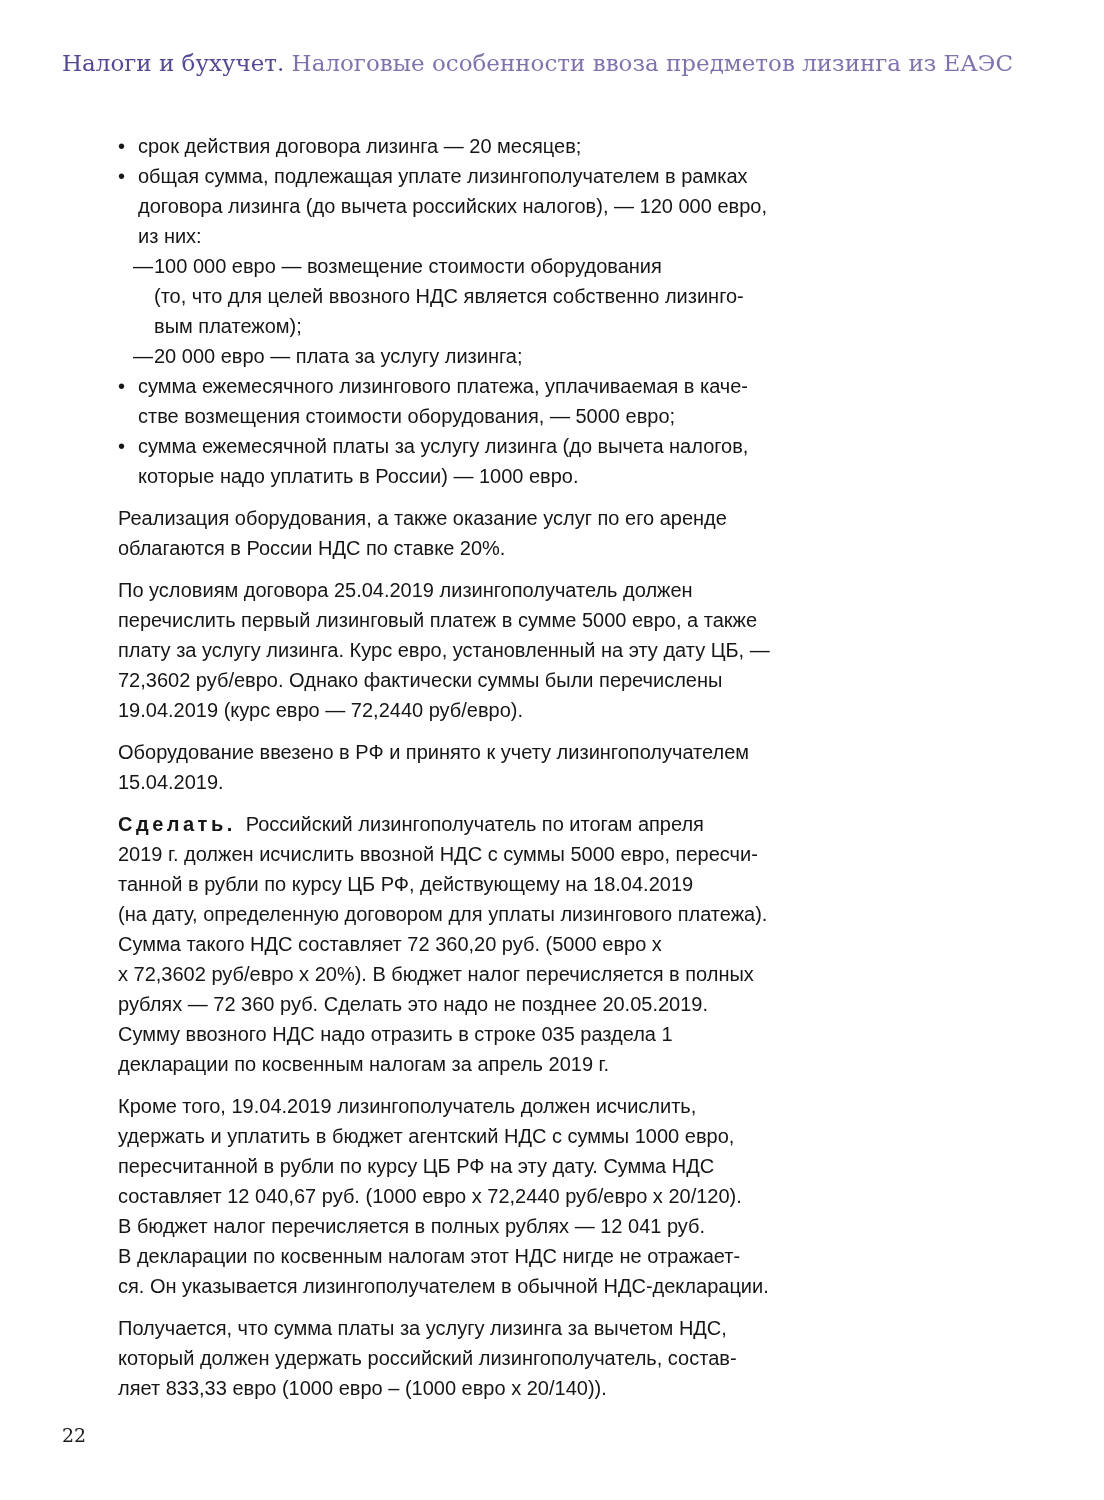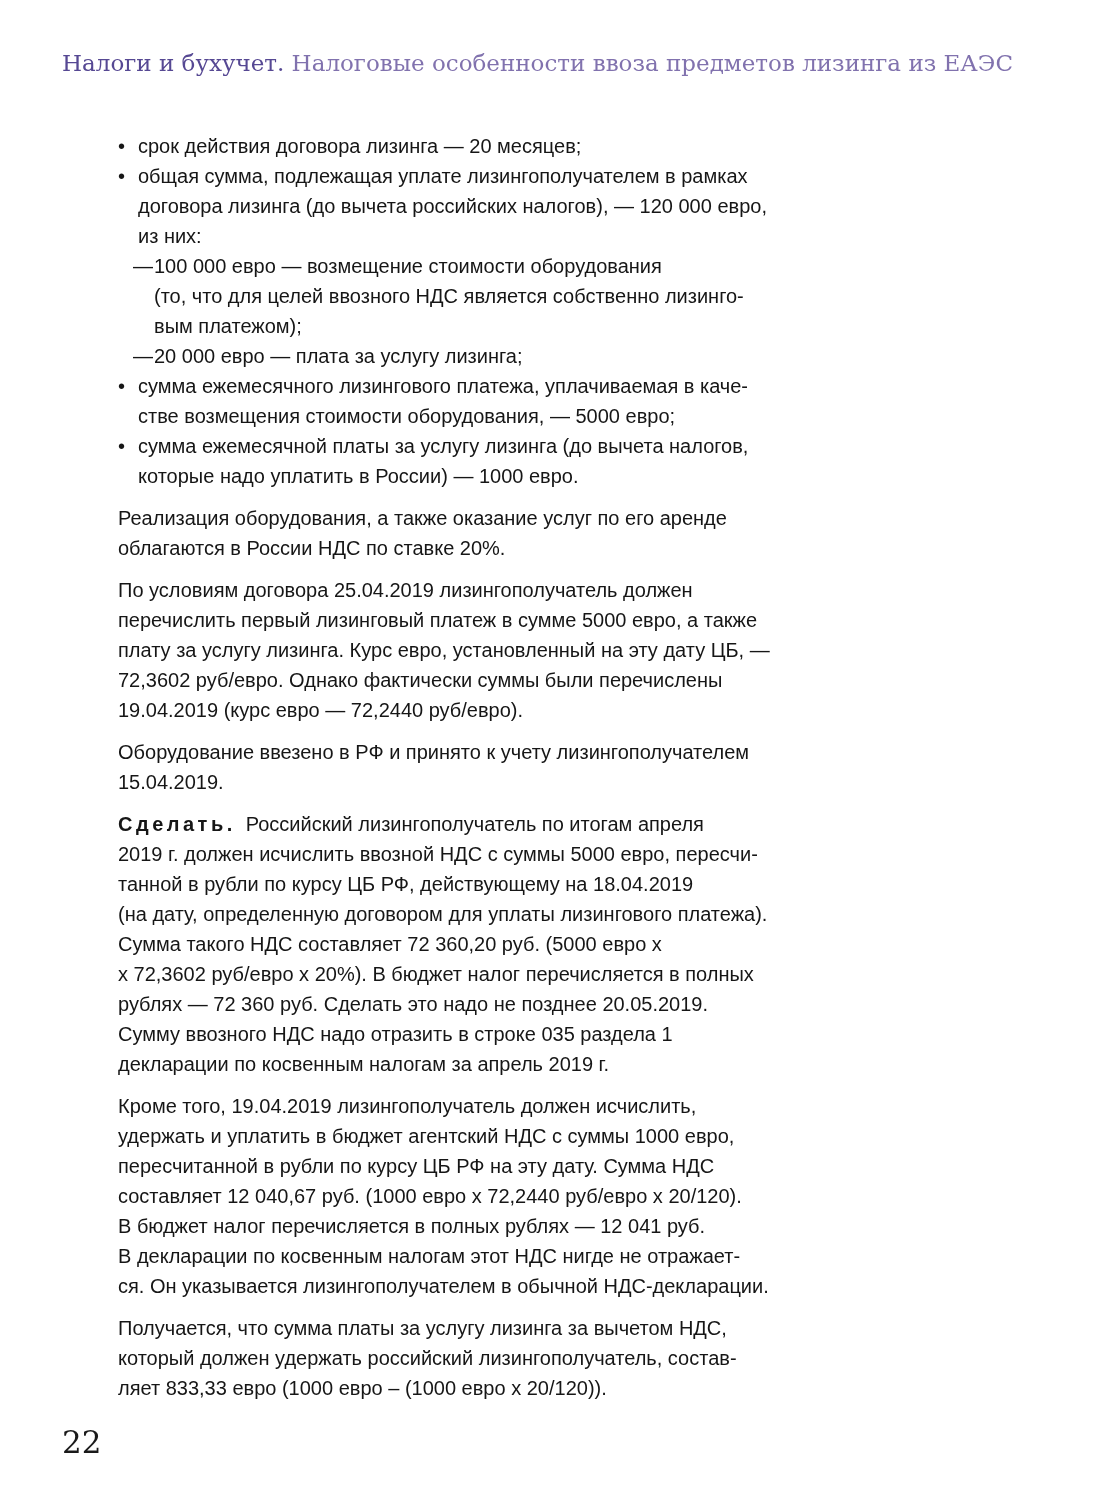--- a/index.html
+++ b/index.html
@@ -35,21 +35,21 @@
   .para { margin: 12px 0 0 0; white-space: pre; }
   .lead {
     font-weight: 700;
     letter-spacing: 3.5px;
     margin-right: 10px;
   }
   .page-number {
     position: absolute;
     left: 62px; top: 1424px;
     font-family: "DejaVu Serif", serif;
-    font-size: 31px;
+    font-size: 19px;
     color: #1a1a1a;
   }
 </style>
 </head>
 <body>
 
 <header class="page-header">
   <span class="brand">Налоги и бухучет.</span>
   <span class="journal-title">Налоговые особенности ввоза предметов лизинга из ЕАЭС</span>
 </header>
@@ -114,17 +114,17 @@
   <p class="para">Кроме того, 19.04.2019 лизингополучатель должен исчислить,
 удержать и уплатить в бюджет агентский НДС с суммы 1000 евро,
 пересчитанной в рубли по курсу ЦБ РФ на эту дату. Сумма НДС
 составляет 12 040,67 руб. (1000 евро х 72,2440 руб/евро х 20/120).
 В бюджет налог перечисляется в полных рублях — 12 041 руб.
 В декларации по косвенным налогам этот НДС нигде не отражает-
 ся. Он указывается лизингополучателем в обычной НДС-декларации.</p>
 
   <p class="para">Получается, что сумма платы за услугу лизинга за вычетом НДС,
 который должен удержать российский лизингополучатель, состав-
-ляет 833,33 евро (1000 евро – (1000 евро х 20/120)).</p>
+ляет 833,33 евро (1000 евро – (1000 евро х 20/140)).</p>
 
 </main>
 
 <div class="page-number">22</div>
 
 </body></html>

